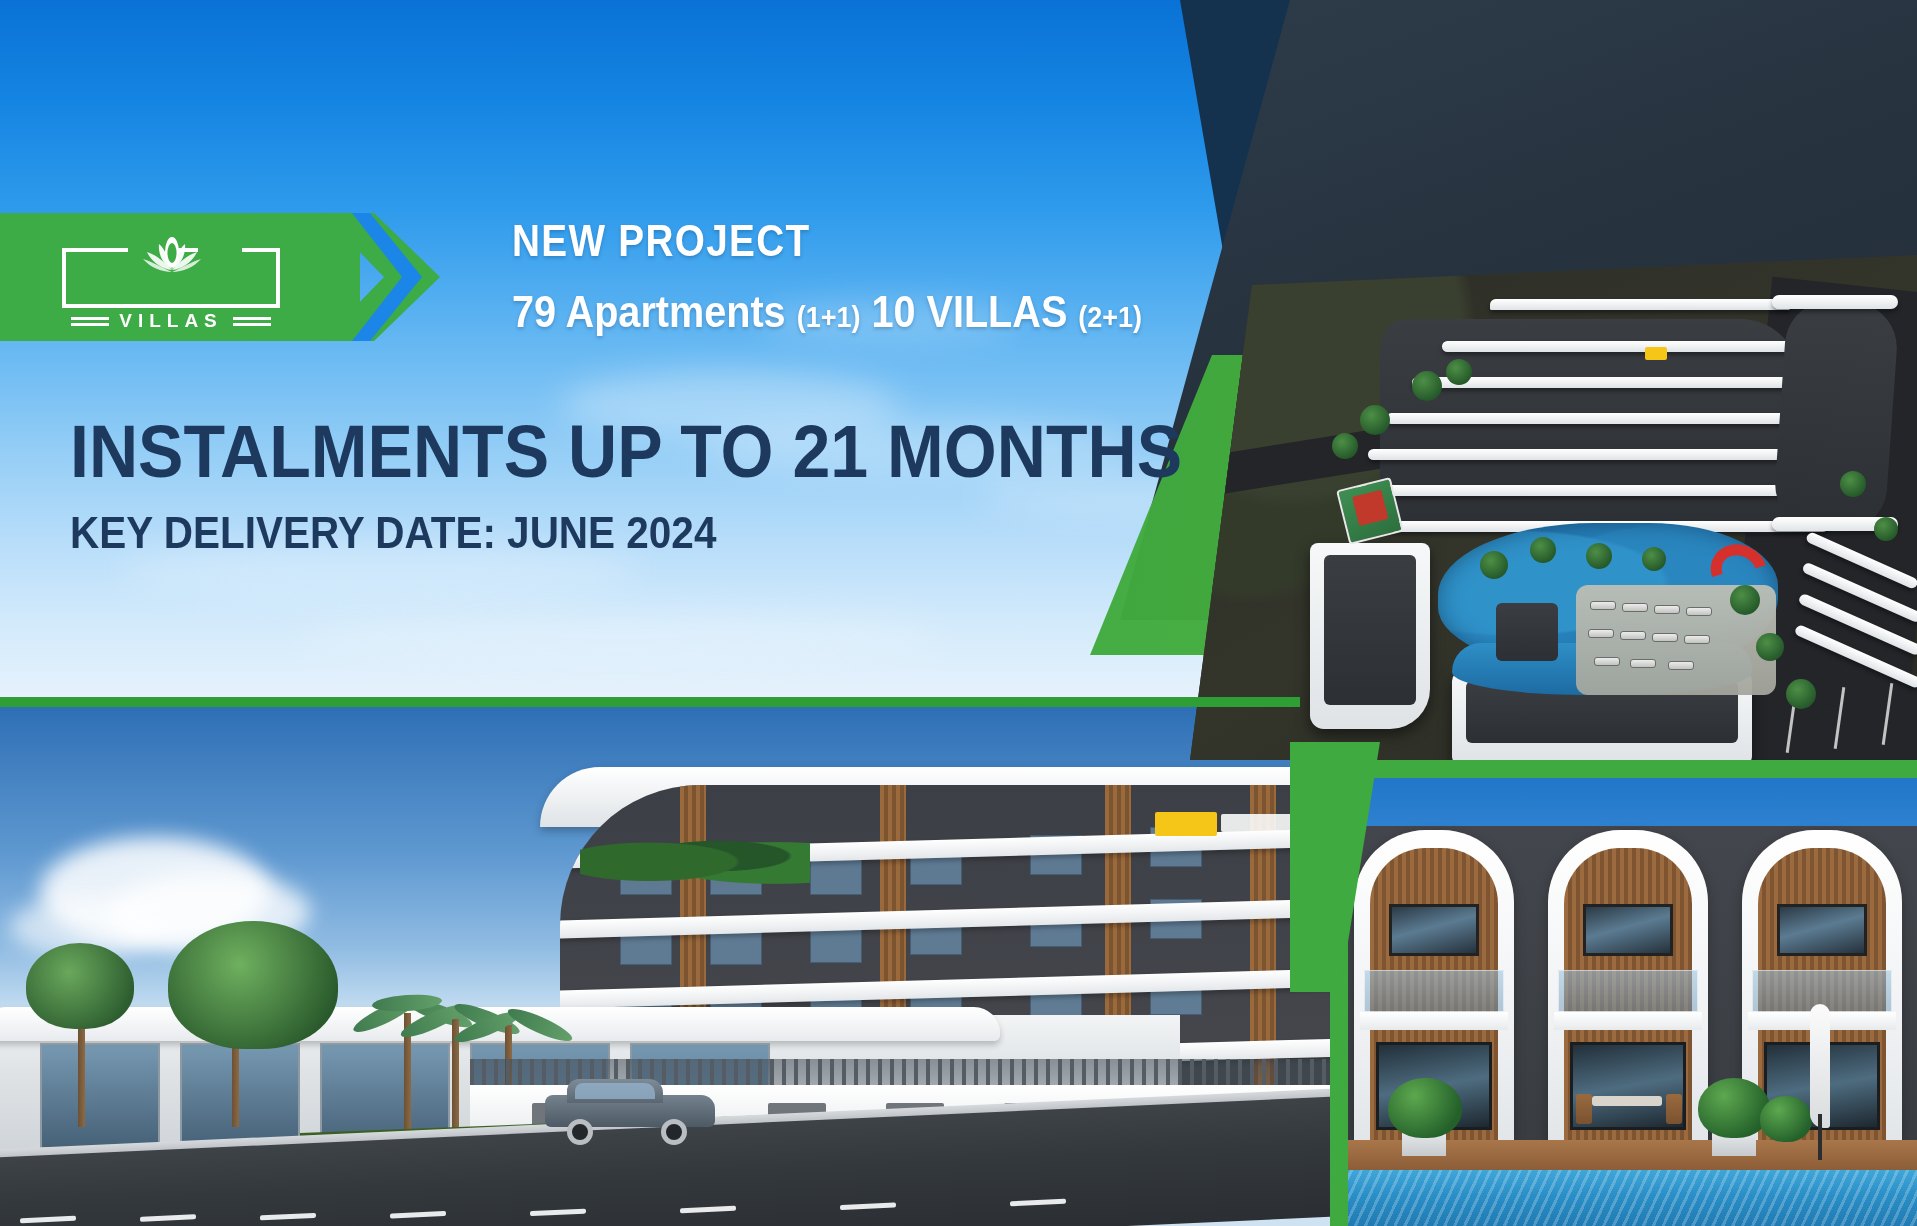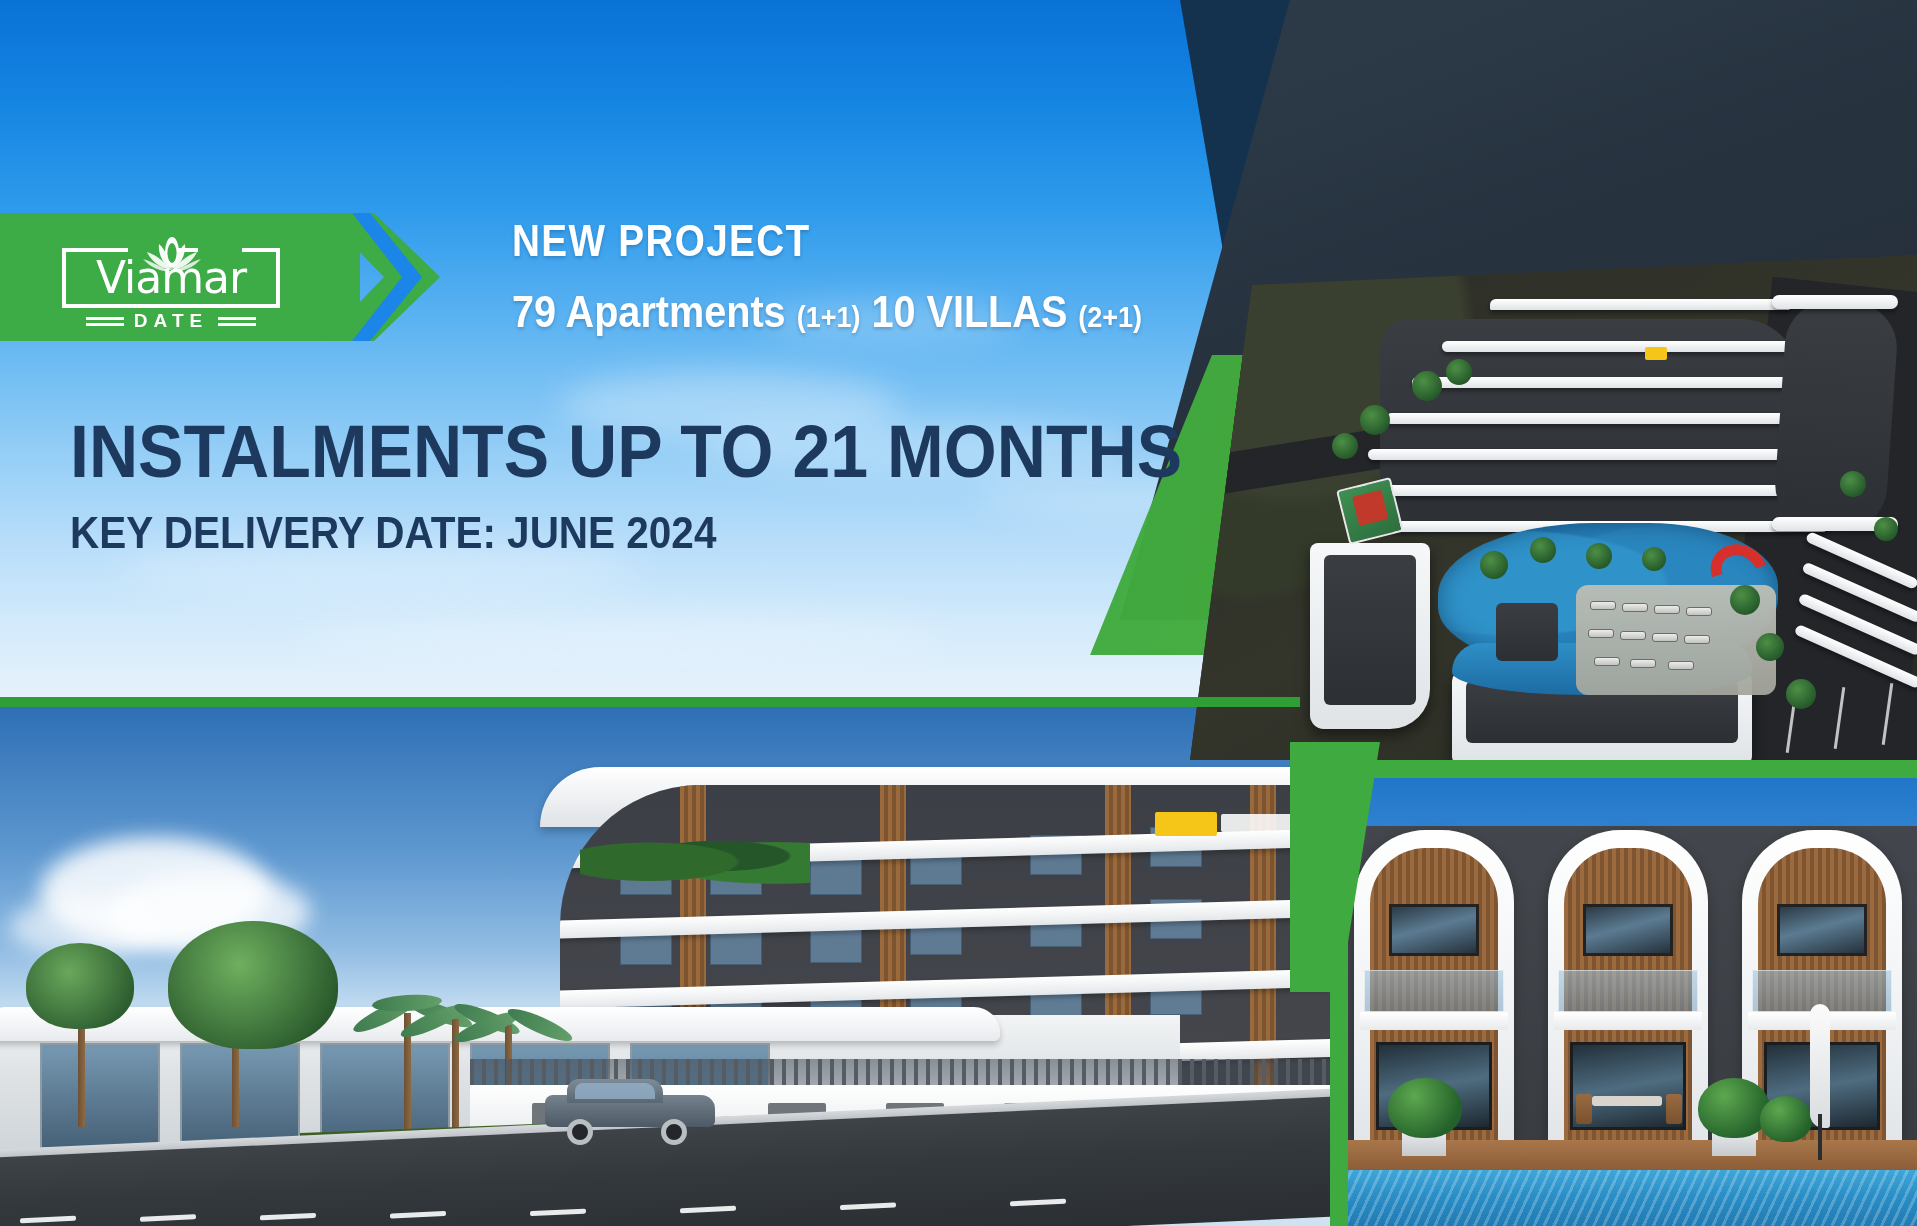--- a/index.html
+++ b/index.html
@@ -512,27 +512,26 @@
         <path d="M31 9 C25 17 25 32 31 40 C37 32 37 17 31 9 Z"></path>
         <path d="M18 16 C17 26 22 37 31 41 C28 31 24 21 18 16 Z" opacity=".95"></path>
         <path d="M44 16 C45 26 40 37 31 41 C34 31 38 21 44 16 Z" opacity=".95"></path>
         <path d="M6 24 C10 33 20 41 31 42 C24 35 16 27 6 24 Z" opacity=".9"></path>
         <path d="M56 24 C52 33 42 41 31 42 C38 35 46 27 56 24 Z" opacity=".9"></path>
         <path d="M2 31 C9 39 20 44 31 44 C22 40 12 34 2 31 Z" opacity=".8"></path>
         <path d="M60 31 C53 39 42 44 31 44 C40 40 50 34 60 31 Z" opacity=".8"></path>
       </g>
       <ellipse cx="31" cy="25" rx="4.5" ry="10" fill="#3dab46"></ellipse>
     </svg>
-    <div class="logo-word">Viamar</div>
     <div class="logo-sub-row">
       <span class="sub-dash">
           <i></i>
           <i></i>
         </span>
-      <span class="logo-sub">DATE</span>
+      <span class="logo-sub">VILLAS</span>
       <span class="sub-dash">
           <i></i>
           <i></i>
         </span>
     </div>
   </div>
 
   <div class="txt-new-project">NEW PROJECT</div>
 
   <div class="txt-units">

